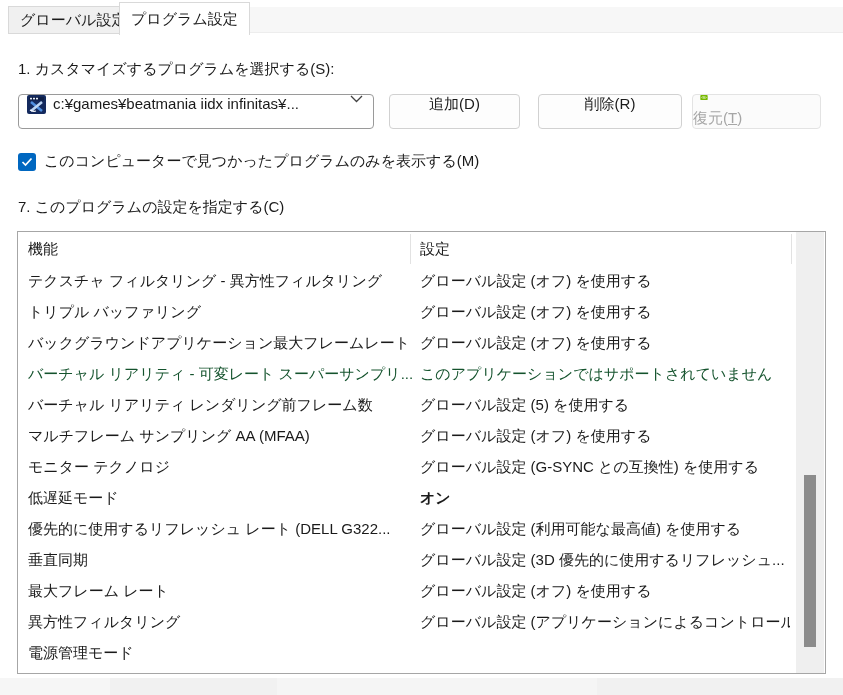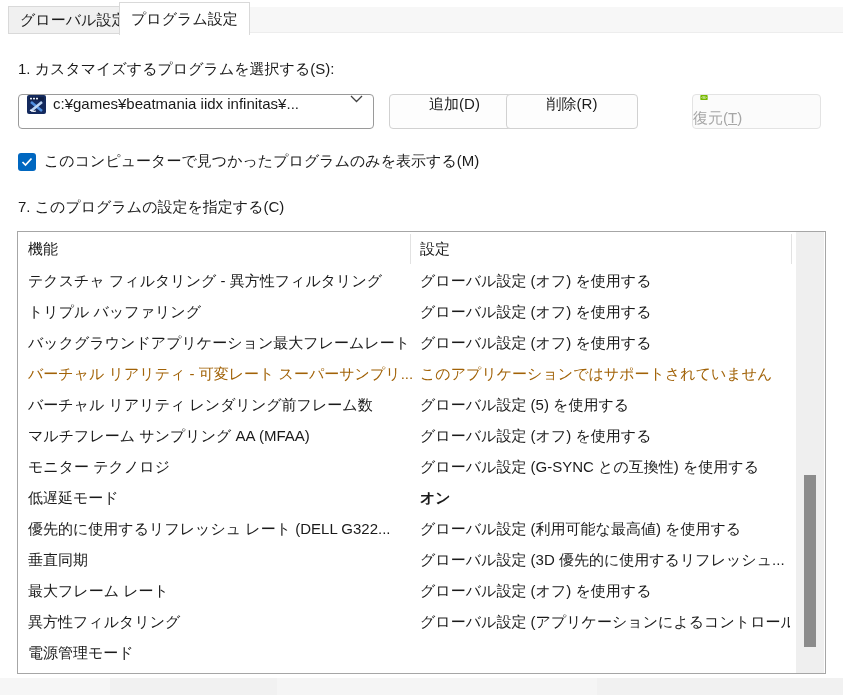--- a/index.html
+++ b/index.html
@@ -28,21 +28,21 @@
   .combo .app-ic { width:19px; height:19px; margin-right:7px; flex:0 0 auto; }
   .combo .val { flex:1 1 auto; white-space:nowrap; overflow:hidden; }
   .combo .chev { flex:0 0 auto; margin-left:6px; }
 
   
   .btn { position:absolute; top:94px; height:35px; background:#fdfdfd;
     border:1px solid #d1d1d1; border-radius:4px; font-size:15px;
     display:flex; align-items:flex-start; justify-content:center;
     font-family:inherit; color:#1a1a1a; }
   #btn-add { left:389px; width:131px; }
-  #btn-remove { left:506px; width:132px; }
+  #btn-remove { left:538px; width:144px; }
   #btn-restore { left:692px; width:129px; color:#a6a6a6;
     border-color:#e3e3e3; background:#fbfbfb; gap:9px;flex-direction:column; }
   #btn-restore .eye { width:22px; height:15px; }
   .mnemonic { text-decoration:underline; }
 
   
   .chk-row { position:absolute; left:18px; top:152px; display:flex;
     align-items:center; font-size:15px; }
   .chk-box { width:18px; height:18px; background:#0067c0; border-radius:3px;
     margin-right:8px; display:flex; align-items:center; justify-content:center; }
@@ -53,21 +53,21 @@
   .lv-header { position:absolute; left:0; right:0; top:0; height:34px; }
   .lv-header .hcell { position:absolute; top:0; height:34px; display:flex;
     align-items:center; color:#1a1a1a; }
   .hdiv { position:absolute; top:2px; height:30px; width:1px; background:#e2e2e2; }
   .rows { position:absolute; left:0; right:0; top:34px; }
   .trow { position:relative; height:31px; }
   .trow .cell { position:absolute; top:0; height:31px; display:flex;
     align-items:center; white-space:nowrap; }
   .trow .feature { left:10px; width:385px; overflow:hidden; }
   .trow .setting { left:402px; width:370px; overflow:hidden; }
-  .trow.disabled .cell { color:#a16207; }
+  .trow.disabled .cell { color:#14532d; }
   .trow.modified .setting { font-weight:700; }
 
   
   .sb-track { position:absolute; top:0; bottom:0; right:1px; width:28px;
     background:#efefef; }
   .sb-thumb { position:absolute; left:8px; width:12px; top:243px; height:172px;
     background:#8c8c8c; }
 
   
   .bottom-strip { position:absolute; left:0; right:0; bottom:0; height:17px;

